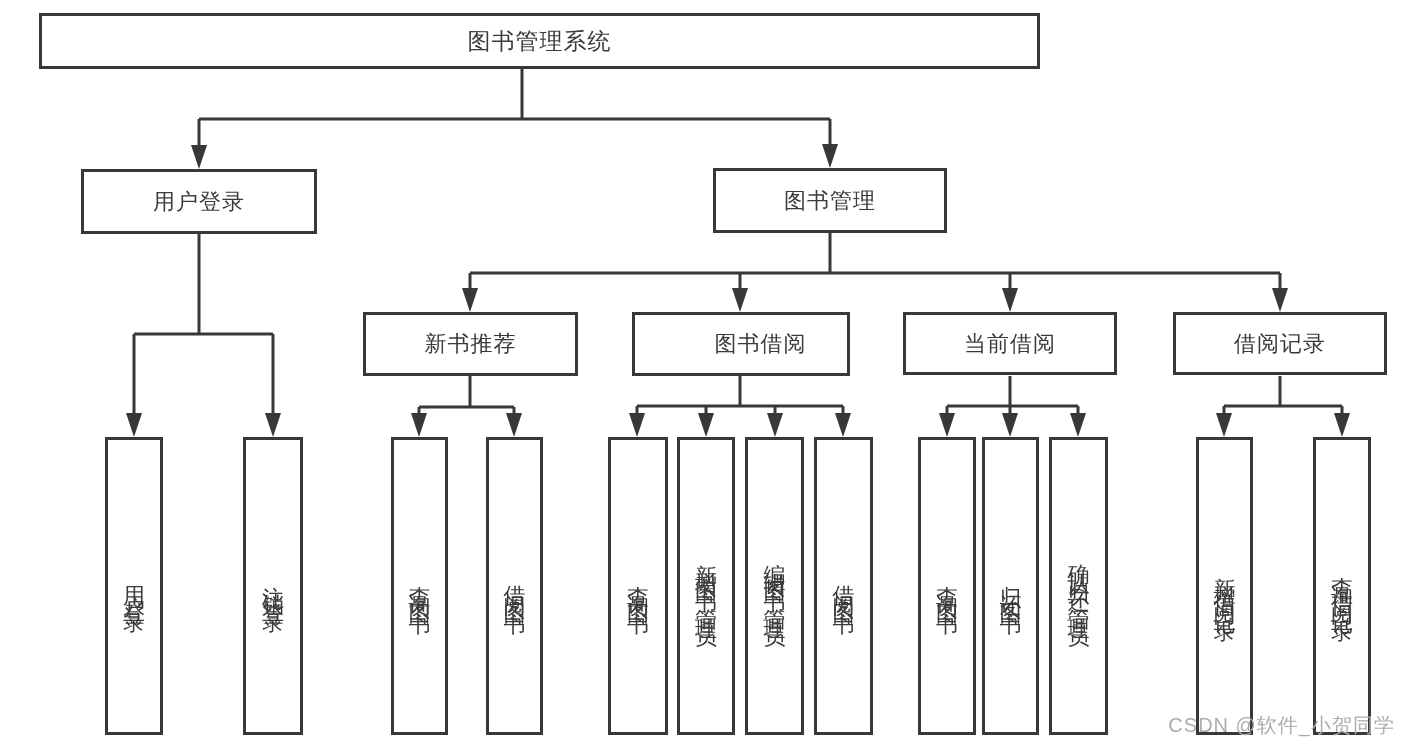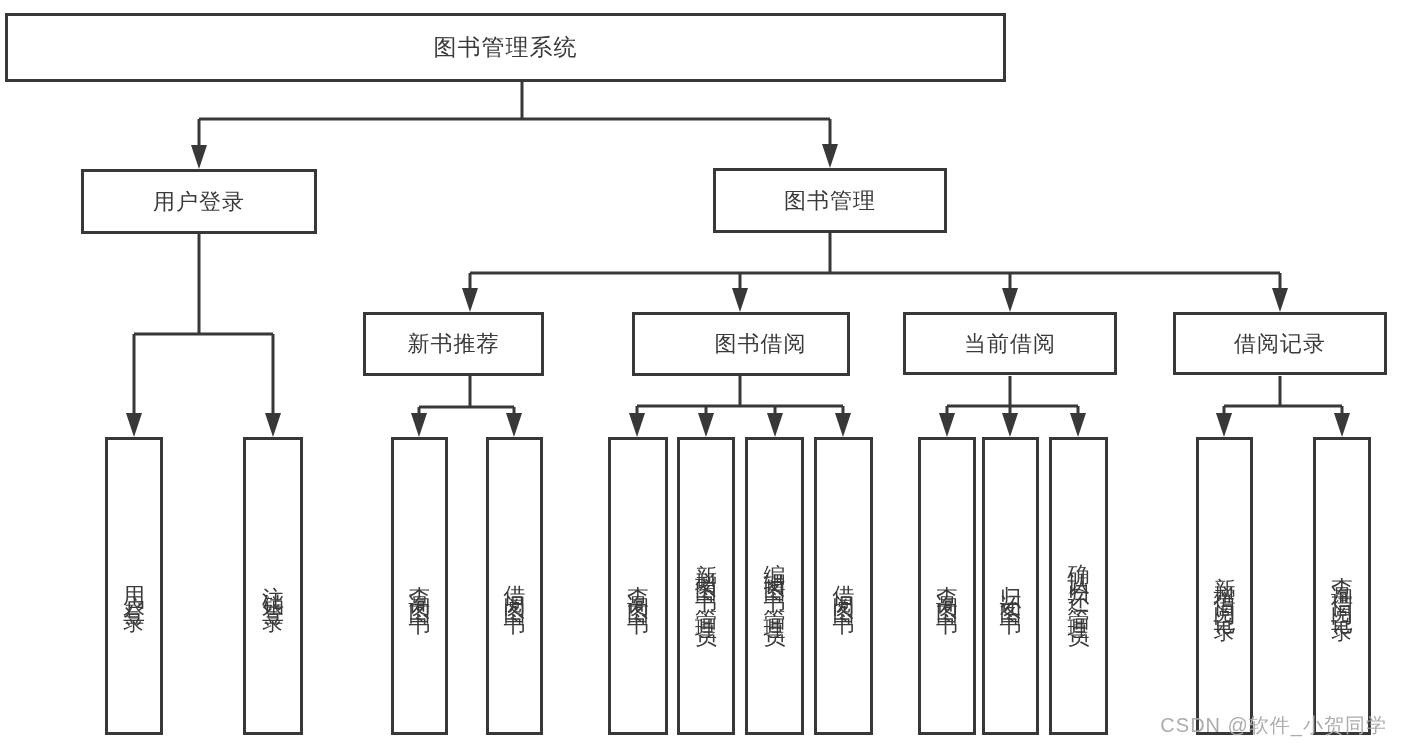--- a/index.html
+++ b/index.html
@@ -39,21 +39,21 @@
   .vtext {
     writing-mode: vertical-rl;
     text-orientation: mixed;
     letter-spacing: 9px;
     line-height: 1;
     white-space: nowrap;
     color: #3a3a3a;
   }
   .watermark {
     position: absolute;
-    right: 18px;
+    right: 10px;
     bottom: 8px;
     font-size: 20px;
     color: #acacac;
     letter-spacing: 1px;
     user-select: none;
   }
 </style>
 </head>
 <body>
 
@@ -85,32 +85,32 @@
       <polygon points="767,413 783,413 775,437"></polygon>
       <polygon points="835,413 851,413 843,437"></polygon>
       <polygon points="939,413 955,413 947,437"></polygon>
       <polygon points="1002,413 1018,413 1010,437"></polygon>
       <polygon points="1070,413 1086,413 1078,437"></polygon>
       <polygon points="1216,413 1232,413 1224,437"></polygon>
       <polygon points="1334,413 1350,413 1342,437"></polygon>
     </g>
   </svg>
 
-  <div class="box root" style="left:5px; top:13px; width:1001px; height:69px;">
+  <div class="box root" style="left:39px; top:13px; width:1001px; height:56px;">
     <span>图书管理系统</span>
   </div>
 
   <div class="box lvl" style="left:81px; top:169px; width:236px; height:65px;">
     <span>用户登录</span>
   </div>
   <div class="box lvl" style="left:713px; top:168px; width:234px; height:65px;">
     <span>图书管理</span>
   </div>
 
-  <div class="box lvl" style="left:363px; top:312px; width:181px; height:64px;">
+  <div class="box lvl" style="left:363px; top:312px; width:215px; height:64px;">
     <span>新书推荐</span>
   </div>
   <div class="box lvl" style="left:632px; top:312px; width:218px; height:64px;padding-left:39px;">
     <span>图书借阅</span>
   </div>
   <div class="box lvl" style="left:903px; top:312px; width:214px; height:63px;align-items:center;">
     <span>当前借阅</span>
   </div>
   <div class="box lvl" style="left:1173px; top:312px; width:214px; height:63px;">
     <span>借阅记录</span>

